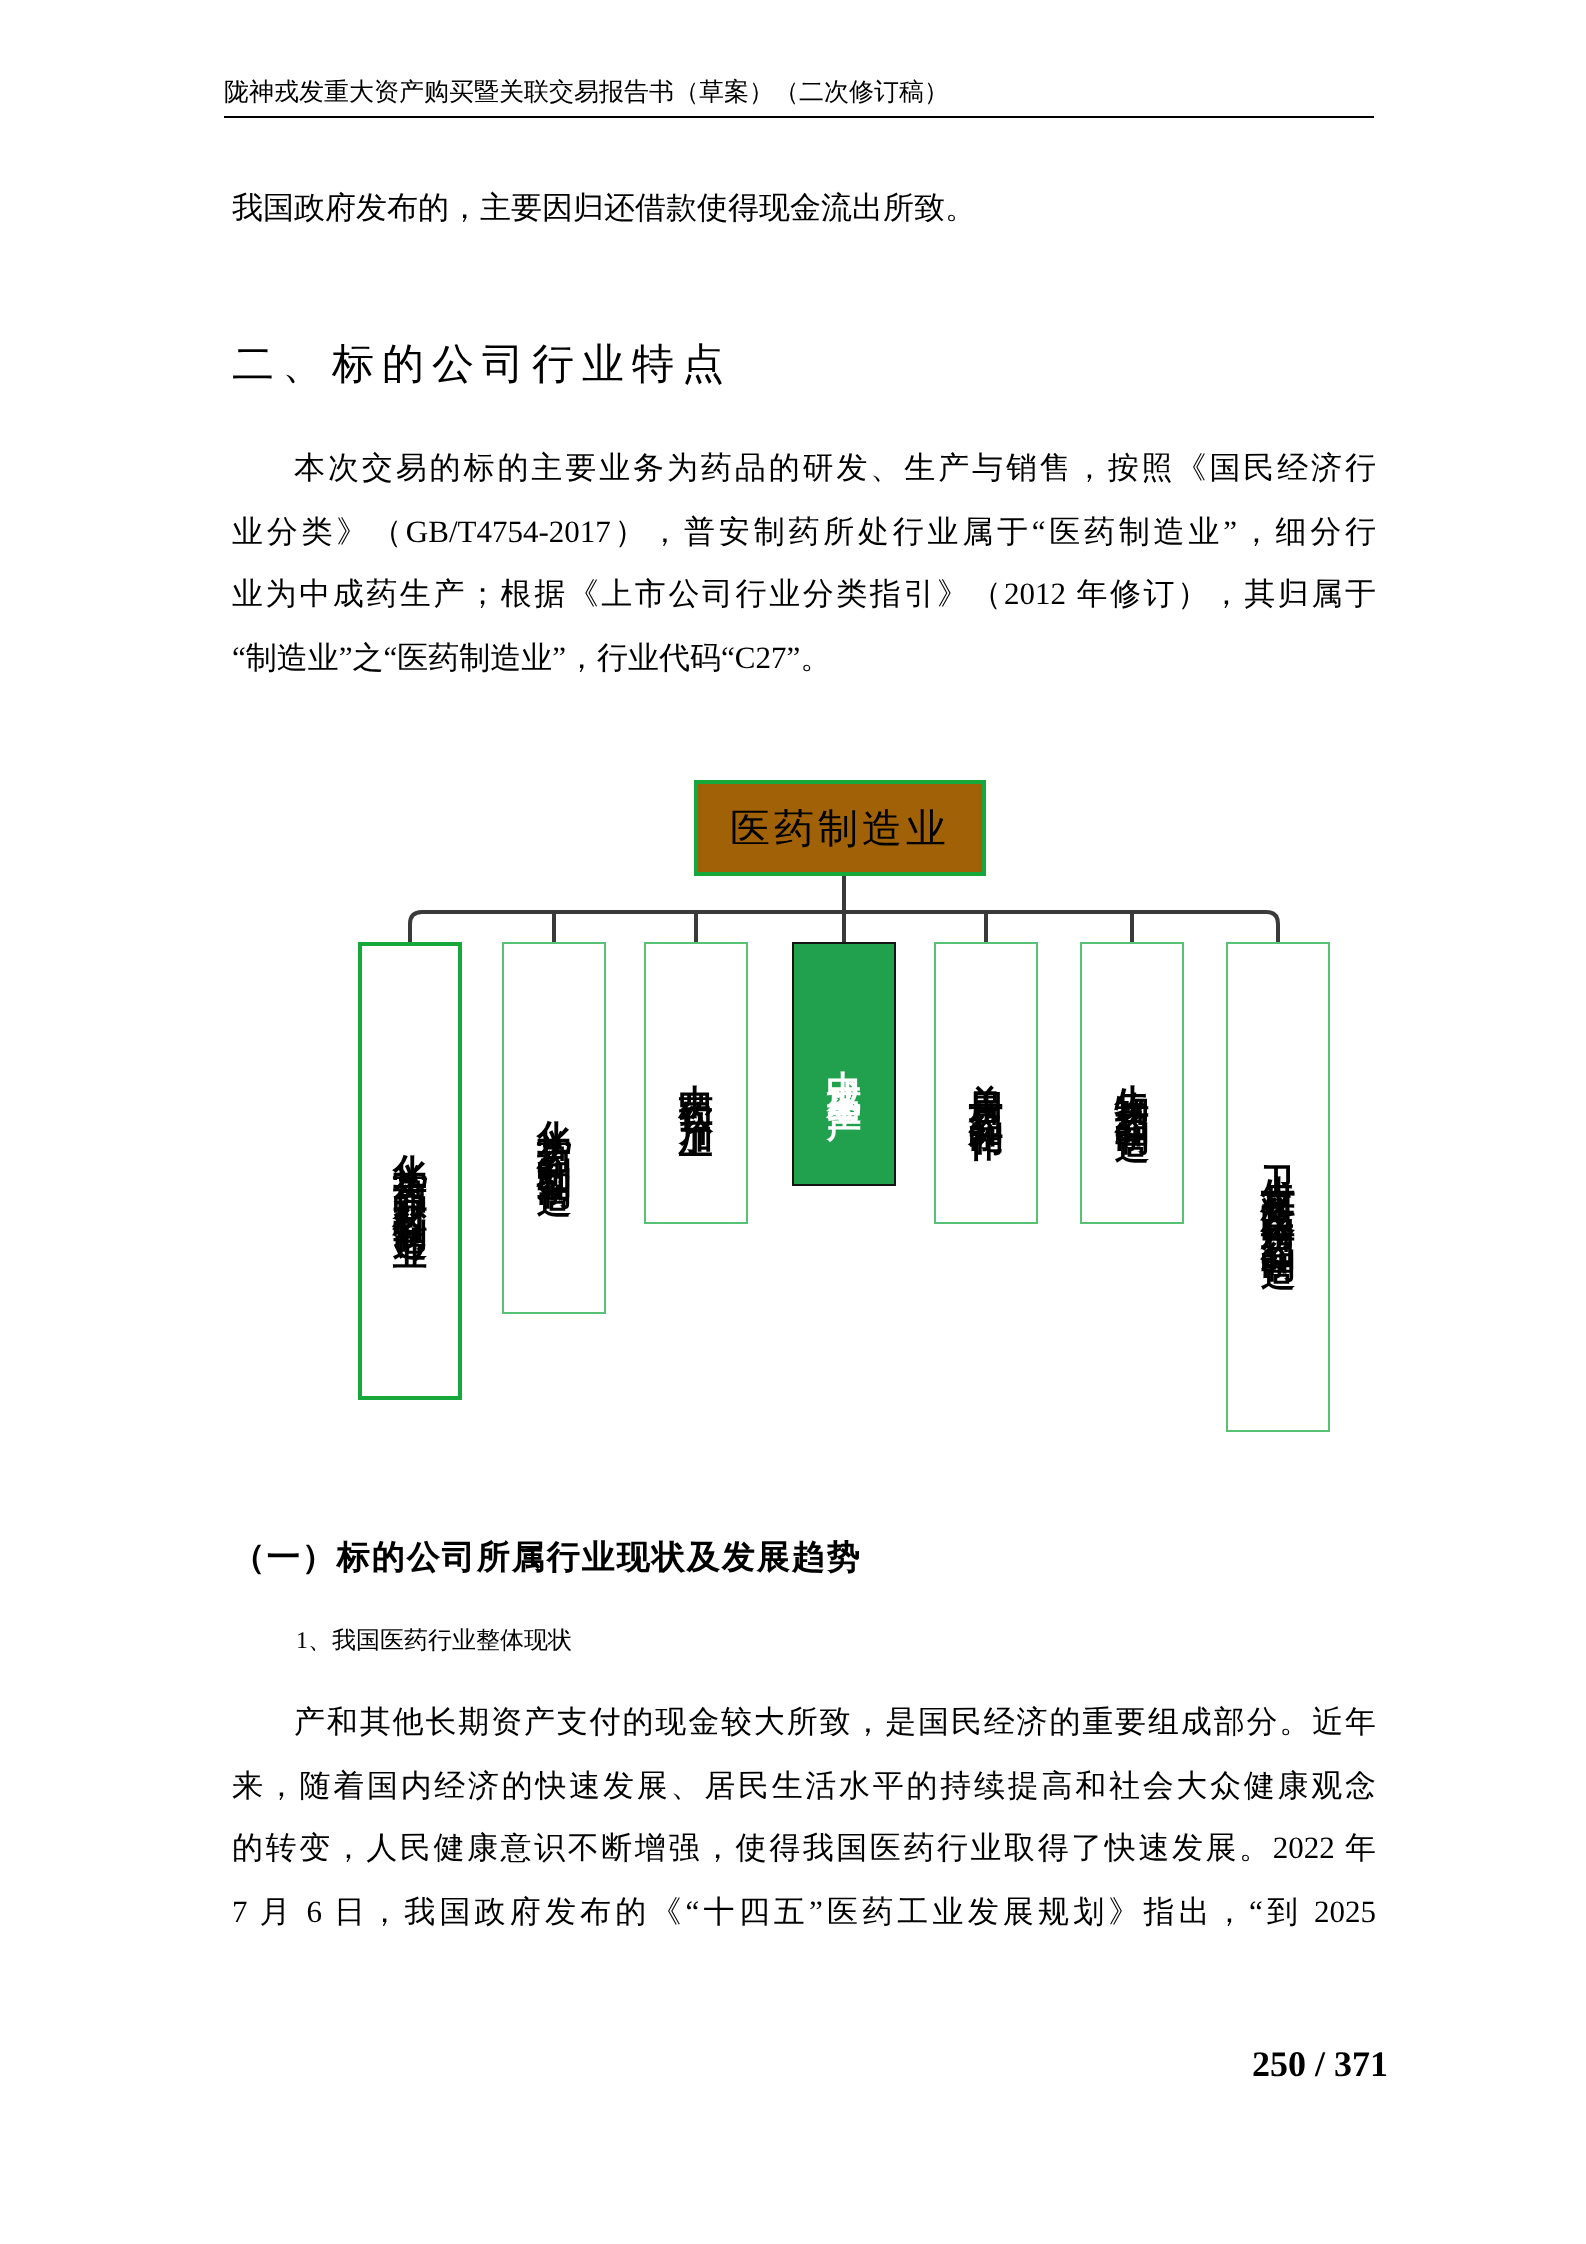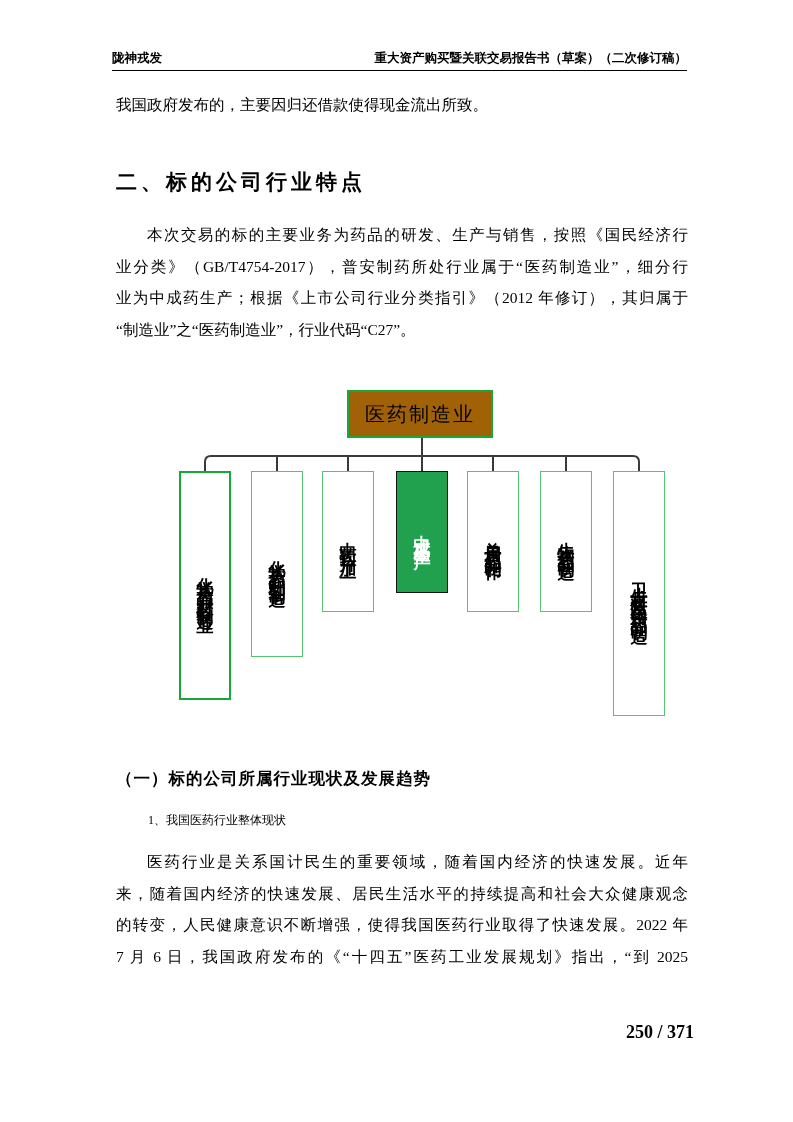--- a/index.html
+++ b/index.html
@@ -6,40 +6,39 @@
   body {
     width: 793px; height: 1122px;
     background: #ffffff;
     position: relative;
     font-family: "Liberation Serif", "DejaVu Serif", serif;
     color: #000;
     overflow: hidden;
   }
   
   .page-header {
-    position: absolute; left: 112px; top: 50px; width: 575px;
-    display: flex; justify-content: space-between; align-items: flex-end;
+    position: absolute; left: 112px; top: 38px; width: 575px;
+    display: flex; align-items: flex-end;
     font-size: 12.5px; line-height: 16px;
     border-bottom: 1.6px solid #000;
     padding-bottom: 4px;
-    font-weight: bold;
   }
   
   .textblock { position: absolute; left: 116px; width: 572px; }
   .line {
     font-size: 15.5px; line-height: 31.5px;
     text-align: justify; text-align-last: justify;
     white-space: normal;
   }
   .line.last { text-align: justify; text-align-last: left; }
   .line.indent { text-indent: 31px; }
   .h1 {
     position: absolute; left: 116px;
     font-family: "Liberation Sans", "DejaVu Sans", sans-serif;
-    font-weight: bold; font-size: 21px; letter-spacing: 4px;
+    font-weight: normal; font-size: 21px; letter-spacing: 4px;
   }
   .h2 {
     position: absolute; left: 116px;
     font-family: "Liberation Sans", "DejaVu Sans", sans-serif;
     font-weight: bold; font-size: 16.5px; letter-spacing: 1px;
   }
   .h3 {
     position: absolute; left: 148px;
     font-size: 12px;
   }
@@ -129,19 +128,19 @@
   <div class="vbox" style="left: 613px; height: 245px; border-color: rgb(87, 194, 116);">
     <span>卫生材料及医用药品制造</span>
   </div>
 </div>
 
 <div class="h2" style="top:768px">（一）标的公司所属行业现状及发展趋势</div>
 
 <div class="h3" style="top:812px">1、我国医药行业整体现状</div>
 
 <div class="textblock" style="top:846px">
-  <div class="line indent">医药行业是关系国计民生的重要领域，随着国内经济的快速发展。近年</div>
+  <div class="line indent">产和其他长期资产支付的现金较大所致，是国民经济的重要组成部分。近年</div>
   <div class="line">来，随着国内经济的快速发展、居民生活水平的持续提高和社会大众健康观念</div>
   <div class="line">的转变，人民健康意识不断增强，使得我国医药行业取得了快速发展。2022 年</div>
   <div class="line">7 月 6 日，我国政府发布的《“十四五”医药工业发展规划》指出，“到 2025</div>
 </div>
 
 <div class="page-footer">250 / 371</div>
 
 </body></html>

